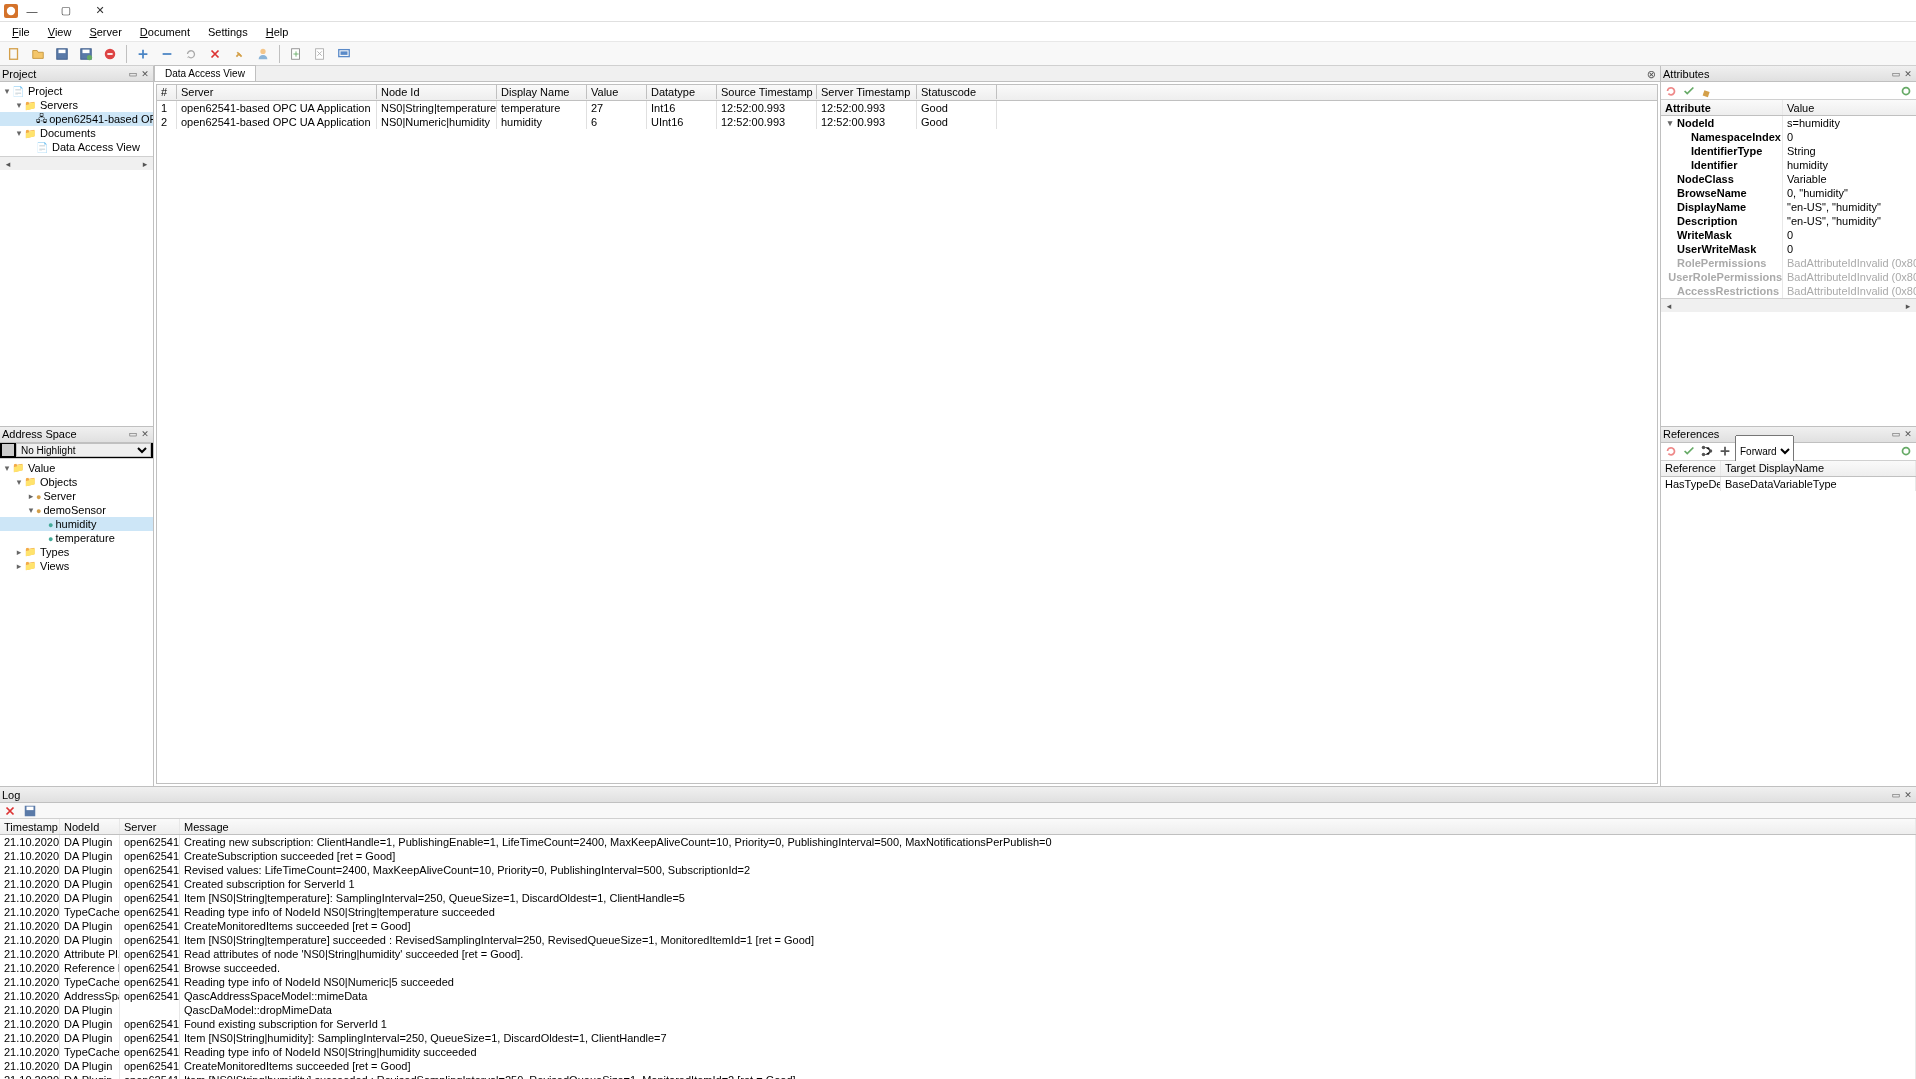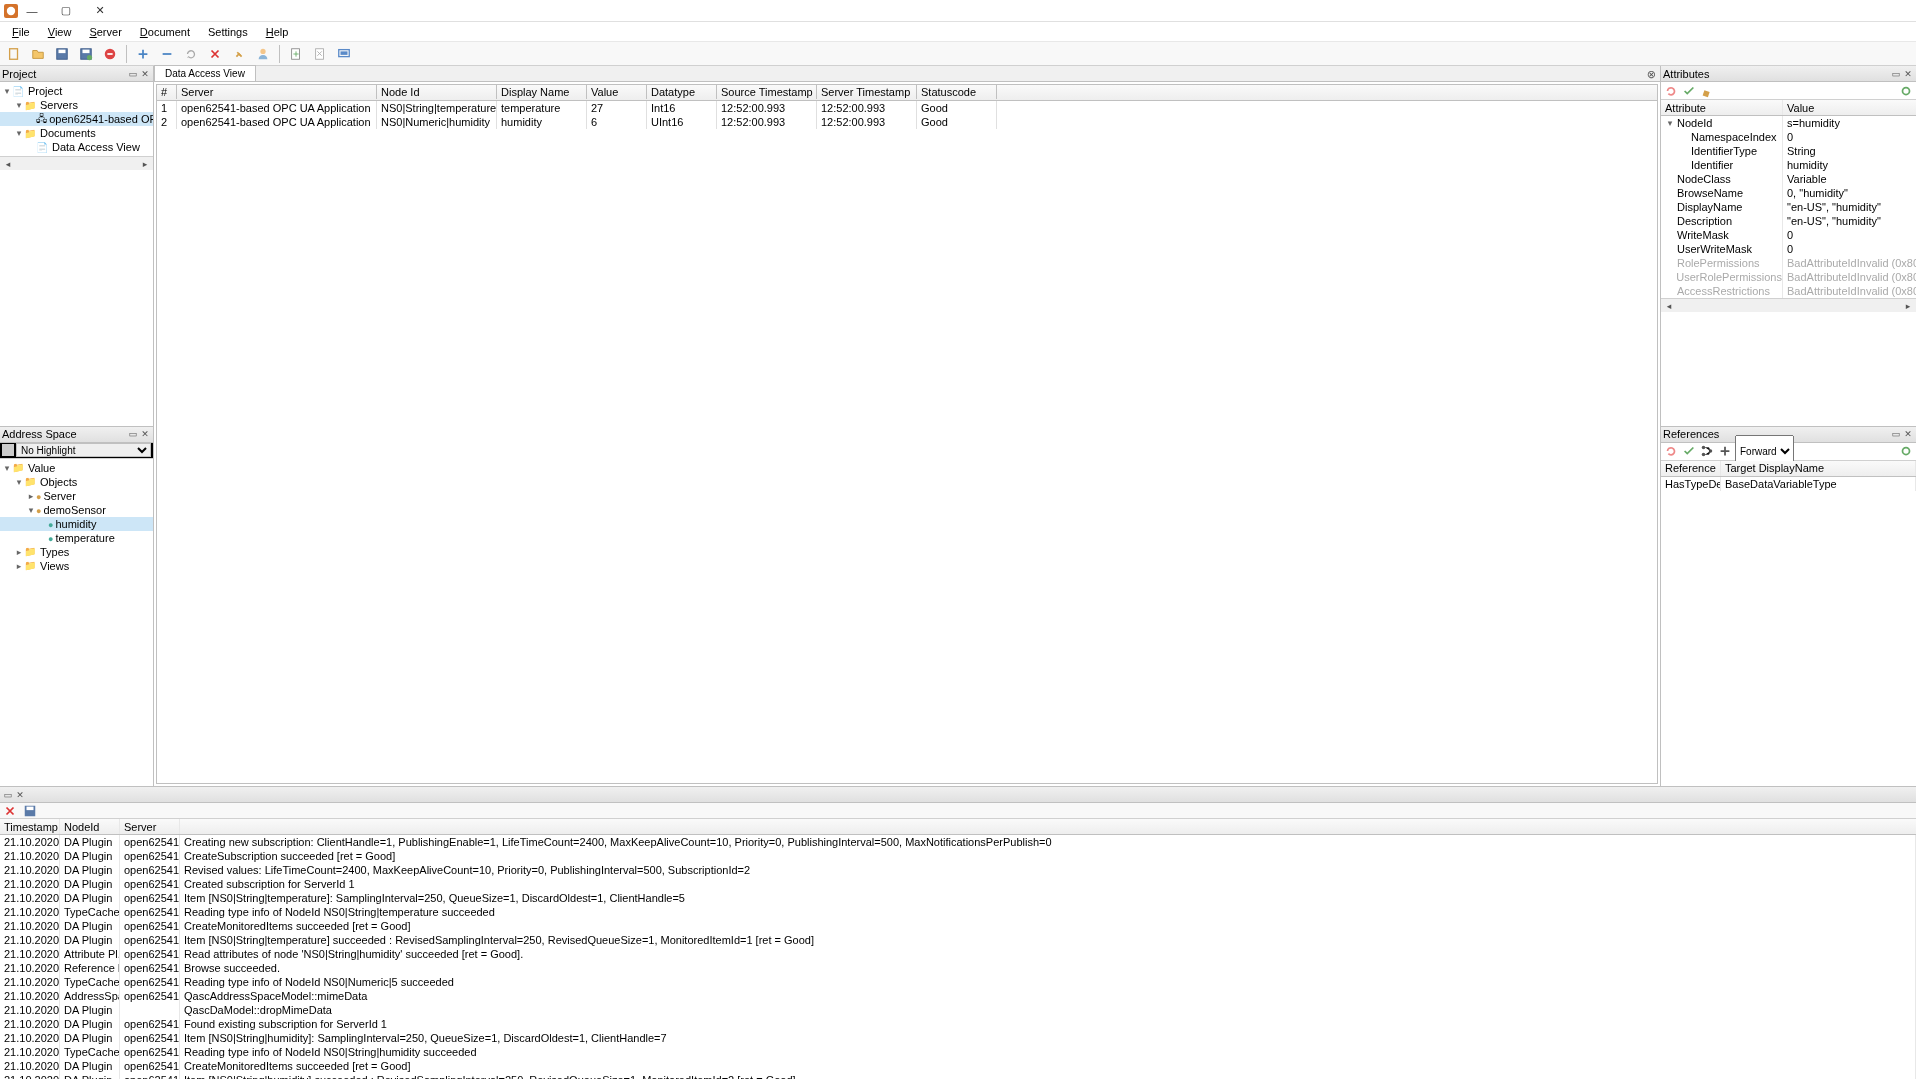--- a/index.html
+++ b/index.html
@@ -46,21 +46,21 @@
 .th { font-weight: normal; border-right: 1px solid #c0c0c0; }
 .trow:nth-child(even) { background: #fff; }
 .right-col { width: 256px; display: flex; flex-direction: column; border-left: 1px solid #c0c0c0; }
 .attr-panel { flex: 1; min-height: 100px; }
 .attr-toolbar { height: 18px; display: flex; align-items: center; padding: 0 2px; gap: 2px; border-bottom: 1px solid #d0d0d0; background:#fff;}
 .attr-btn { width: 16px; height: 16px; display:flex; align-items:center; justify-content:center; cursor:pointer; border:1px solid transparent; border-radius:2px;}
 .attr-table { overflow: auto; }
 .attr-head { display:flex; background: linear-gradient(#fafafa,#eee); border-bottom:1px solid #c0c0c0; height:16px;}
 .attr-row { display: flex; height: 14px; cursor:pointer; }
 .attr-row.disabled { color: #aaa; }
-.attr-c1 { width: 122px; padding-left: 4px; border-right: 1px solid #e8e8e8; display:flex; align-items:center; white-space:nowrap; overflow:hidden; }
+.attr-c1 { width: 122px; padding-left: 4px; border-right: 1px solid #e8e8e8; display:flex; align-items:center; white-space:nowrap; overflow:hidden;font-weight:bold; }
 .attr-c2 { flex: 1; padding-left: 4px; display:flex; align-items:center; white-space:nowrap; overflow:hidden;}
 .attr-exp { width: 10px; text-align:center; color:#666; font-size:9px; margin-right:2px;}
 .ref-panel { flex: 1; min-height: 60px; border-top: 1px solid #c0c0c0; }
 .log-panel { border-top: 1px solid #c0c0c0; display: flex; flex-direction: column; }
 .log-toolbar { height: 16px; display:flex; align-items:center; padding:0 2px; gap:4px; border-bottom:1px solid #d0d0d0; background:#f8f8f8;}
 .log-table { overflow:auto; max-height: 260px;}
 .log-head { display:flex; background: linear-gradient(#fafafa,#eee); border-bottom:1px solid #c0c0c0; height:16px; position:sticky; top:0;}
 .log-row { display:flex; height:14px; }
 .lc { padding:0 4px; border-right:1px solid #e8e8e8; white-space:nowrap; overflow:hidden; text-overflow:ellipsis; display:flex; align-items:center;}
 .icon-svg { width:14px; height:14px;}
@@ -457,20 +457,21 @@
               <div class="lc" style="flex:1">BaseDataVariableType</div>
             </div>
           </div>
       </div>
     </div>
   </div>
 </div>
 
 <div class="log-panel">
   <div class="panel-header">
+    <span class="ph-title">Log</span>
     <span class="ph-btn">▭</span>
     <span class="ph-btn">✕</span>
   </div>
   <div class="log-toolbar">
     <div class="attr-btn">
         <svg class="icon-svg" viewBox="0 0 16 16">
           <path d="M4 4l8 8M12 4l-8 8" stroke="#d33" stroke-width="2"></path>
         </svg>
       </div>
     <div class="attr-btn">
@@ -478,20 +479,21 @@
           <rect x="2" y="2" width="12" height="12" fill="#5a7aa8"></rect>
           <rect x="4" y="3" width="8" height="4" fill="#fff"></rect>
         </svg>
       </div>
   </div>
   <div class="log-table">
     <div class="log-head">
       <div class="lc" style="width:60px">Timestamp</div>
       <div class="lc" style="width:60px">NodeId</div>
       <div class="lc" style="width:60px">Server</div>
+      <div class="lc" style="flex:1">Message</div>
     </div>
     <div id="log-body">
         <div class="log-row">
           <div class="lc" style="width:60px">21.10.2020 1...</div>
           <div class="lc" style="width:60px">DA Plugin</div>
           <div class="lc" style="width:60px">open62541-...</div>
           <div class="lc" style="flex:1">Creating new subscription: ClientHandle=1, PublishingEnable=1, LifeTimeCount=2400, MaxKeepAliveCount=10, Priority=0, PublishingInterval=500, MaxNotificationsPerPublish=0</div>
         </div>
         <div class="log-row">
           <div class="lc" style="width:60px">21.10.2020 1...</div>

